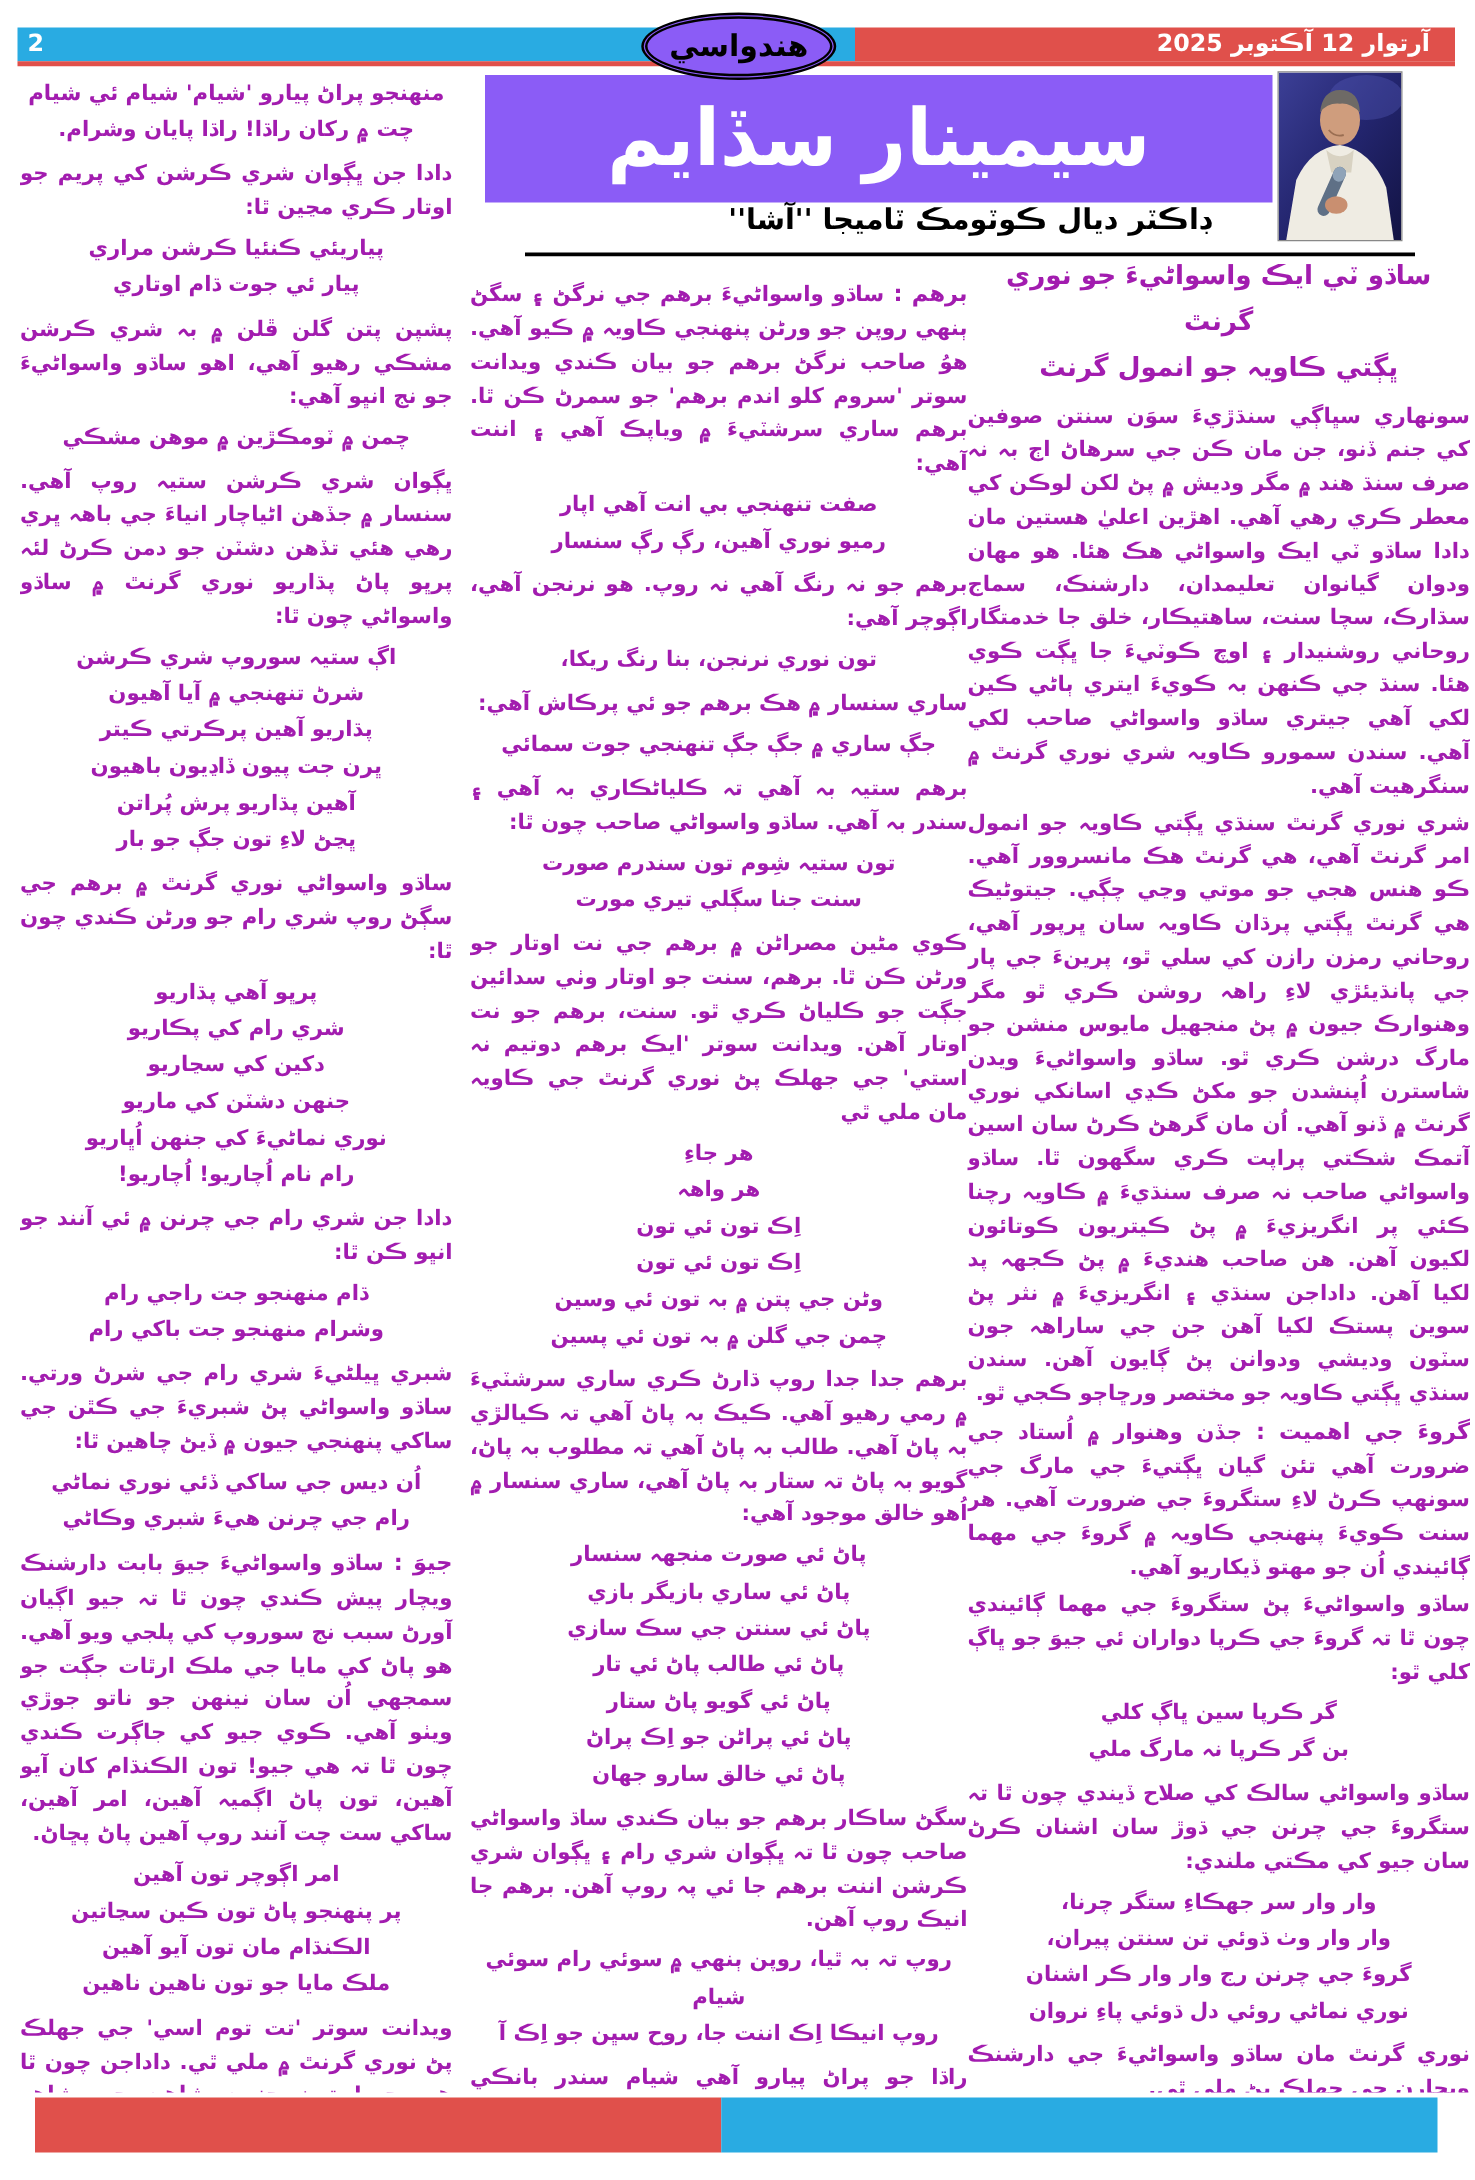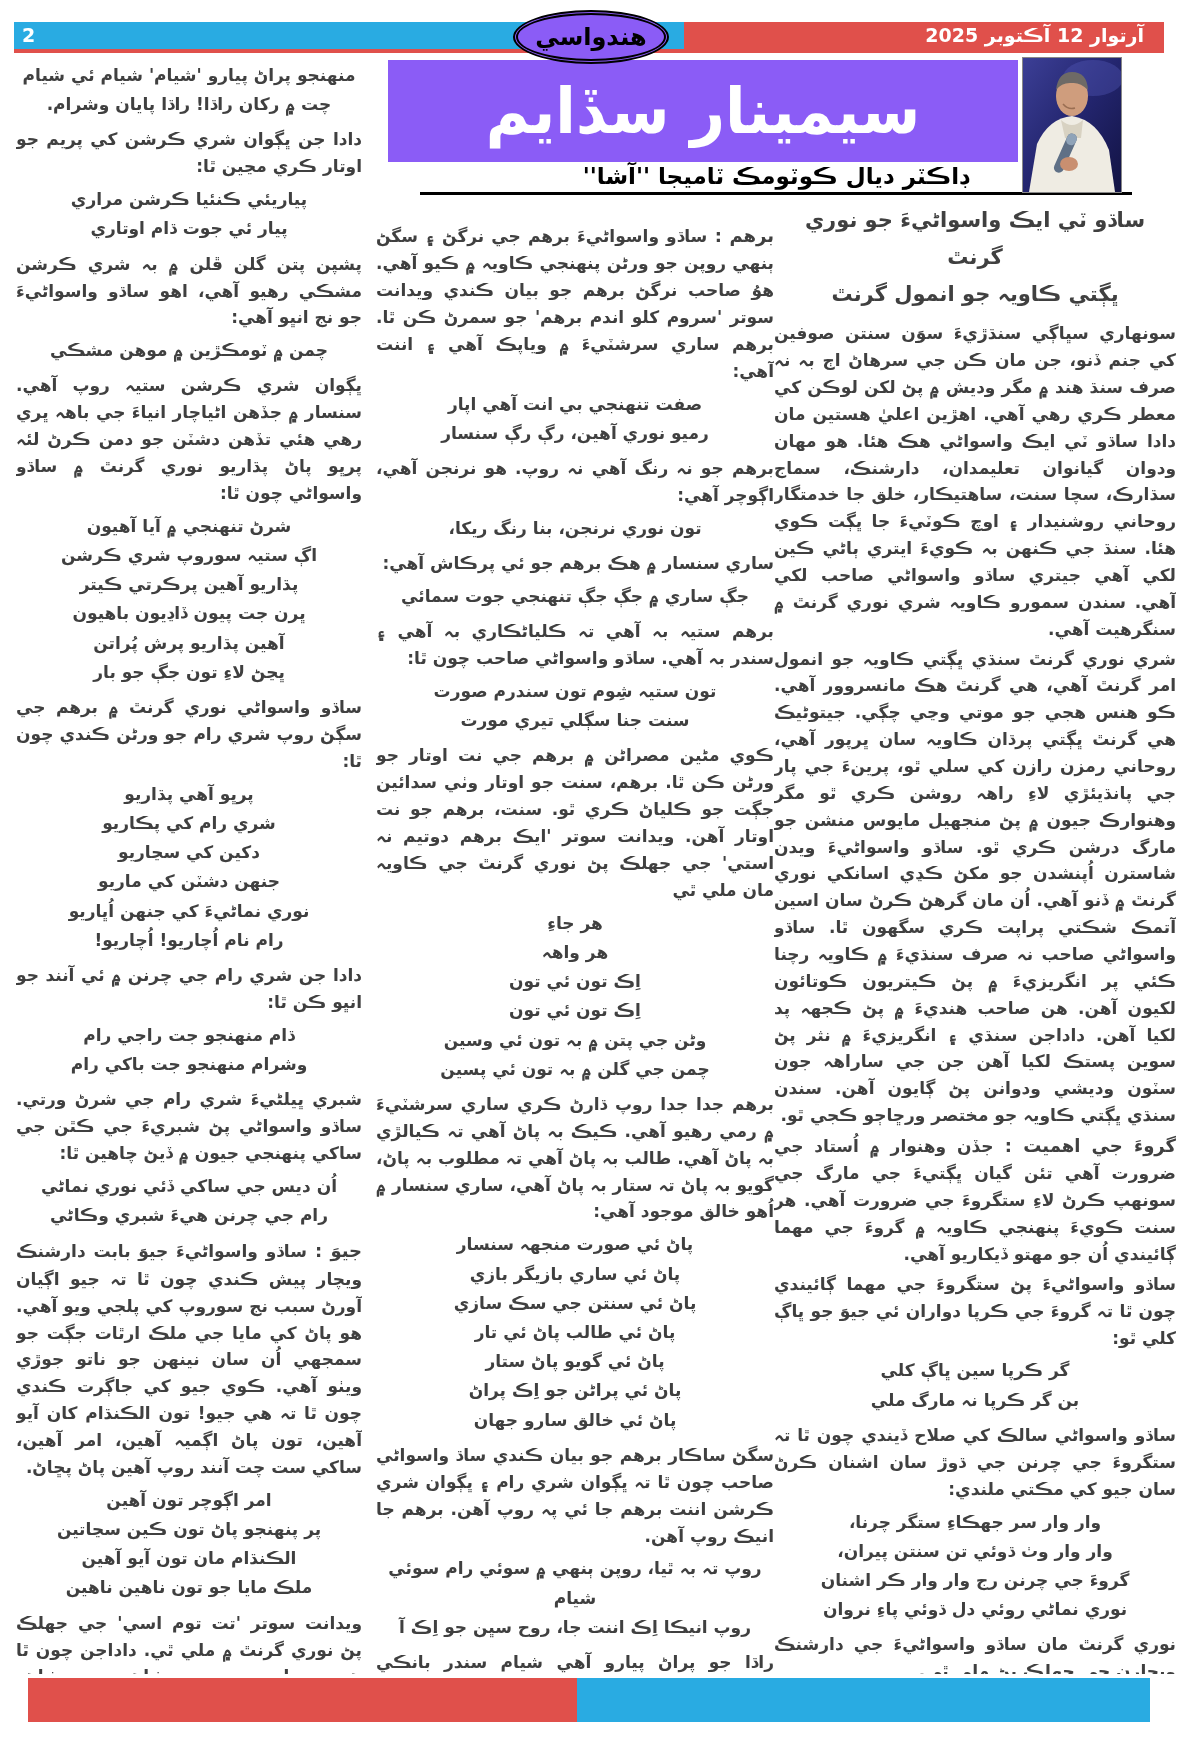--- a/index.html
+++ b/index.html
@@ -22,26 +22,26 @@
     font-size:24px;font-weight:bold;color:#000;z-index:3;
   }
   
   .title-block{
     position:absolute;left:388px;top:60px;width:630px;height:102px;background:#8b5cf6;
     display:flex;align-items:center;justify-content:center;
   }
   .title-block .t{color:#fff;font-size:60px;font-weight:bold;transform:scaleY(1.05);}
   .byline{
     position:absolute;left:420px;top:163px;width:712px;text-align:center;
-    font-size:23px;font-weight:bold;color:#000;padding-bottom:3px;border-bottom:3px solid #000;
+    font-size:23px;font-weight:bold;color:#000;padding-bottom:13px;border-bottom:3px solid #000;
   }
   
   .photo{position:absolute;left:1022px;top:57px;width:100px;height:136px;border:1px solid #888;box-sizing:border-box;}
   
-  .col{position:absolute;overflow:hidden;color:#404040;}
+  .col{position:absolute;overflow:hidden;color:#a21caf;}
   .col-left{left:16px;top:56px;width:346px;height:1618px;}
   .col-middle{left:376px;top:206px;width:398px;height:1468px;margin-top:16px;}
   .col-right{left:774px;top:200px;width:402px;height:1474px;}
   .para{font-size:17px;line-height:1.58;font-weight:700;text-align:justify;margin:0 0 3px 0;}
   .para .lead{font-size:18px;font-weight:800;}
   .verse{margin:5px 0 7px 0;}
   .verse-line{font-size:17px;line-height:1.72;font-weight:700;text-align:center;}
   .col-heading{margin:2px 0 8px 0;}
   .col-heading div{font-size:21px;line-height:1.75;font-weight:800;text-align:center;}
   
@@ -168,22 +168,22 @@
       <div class="verse">
         <div class="verse-line">پياريئي ڪنئيا ڪرشن مراري</div>
         <div class="verse-line">پيار ئي جوت ڌام اوتاري</div>
       </div>
       <div class="para">پشپن پتن گلن ڦلن ۾ بہ شري ڪرشن مشڪي رهيو آهي، اهو ساڌو واسواڻيءَ جو نج انڀو آهي:</div>
       <div class="verse">
         <div class="verse-line">چمن ۾ ٽومڪڙين ۾ موهن مشڪي</div>
       </div>
       <div class="para">ڀڳوان شري ڪرشن ستيہ روپ آهي. سنسار ۾ جڏهن اڻياچار انياءَ جي باهہ ڀري رهي هئي تڏهن دشٽن جو دمن ڪرڻ لئہ پرڀو پاڻ پڌاريو نوري گرنٿ ۾ ساڌو واسواڻي چون ٿا:</div>
       <div class="verse">
+        <div class="verse-line">اڳ ستيہ سوروپ شري ڪرشن</div>
         <div class="verse-line">شرڻ تنهنجي ۾ آيا آهيون</div>
-        <div class="verse-line">اڳ ستيہ سوروپ شري ڪرشن</div>
         <div class="verse-line">پڌاريو آهين پرڪرتي ڪيتر</div>
         <div class="verse-line">ڀرن جت پيون ڏاڍيون باهيون</div>
         <div class="verse-line">آهين پڌاريو پرش پُراتن</div>
         <div class="verse-line">ڀڃڻ لاءِ تون جڳ جو بار</div>
       </div>
       <div class="para">ساڌو واسواڻي نوري گرنٿ ۾ برهم جي سڳڻ روپ شري رام جو ورڻن ڪندي چون ٿا:</div>
       <div class="verse">
         <div class="verse-line">پرڀو آهي پڌاريو</div>
         <div class="verse-line">شري رام کي پڪاريو</div>
         <div class="verse-line">دکين کي سڃاريو</div>

